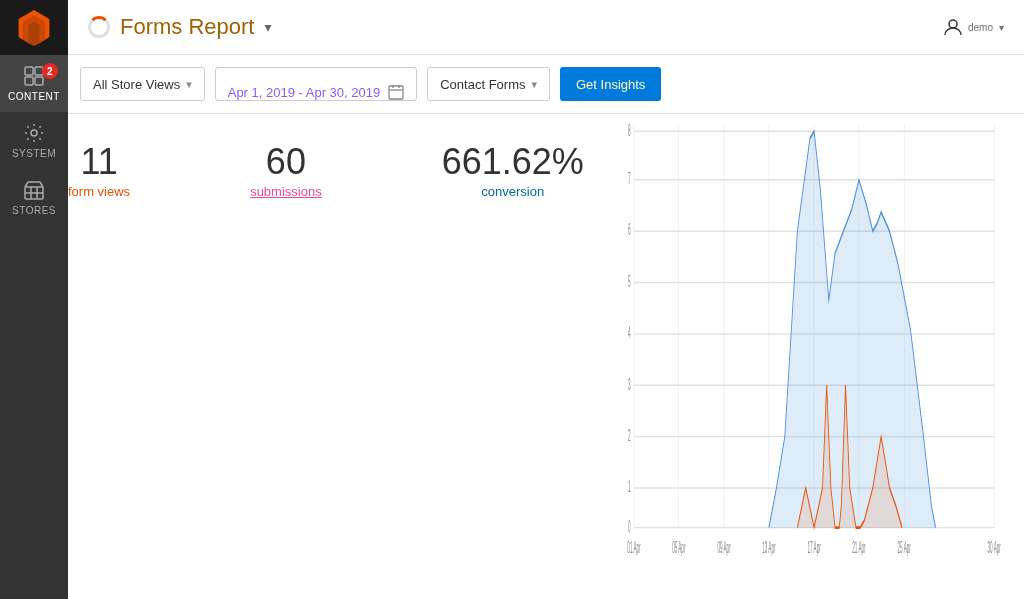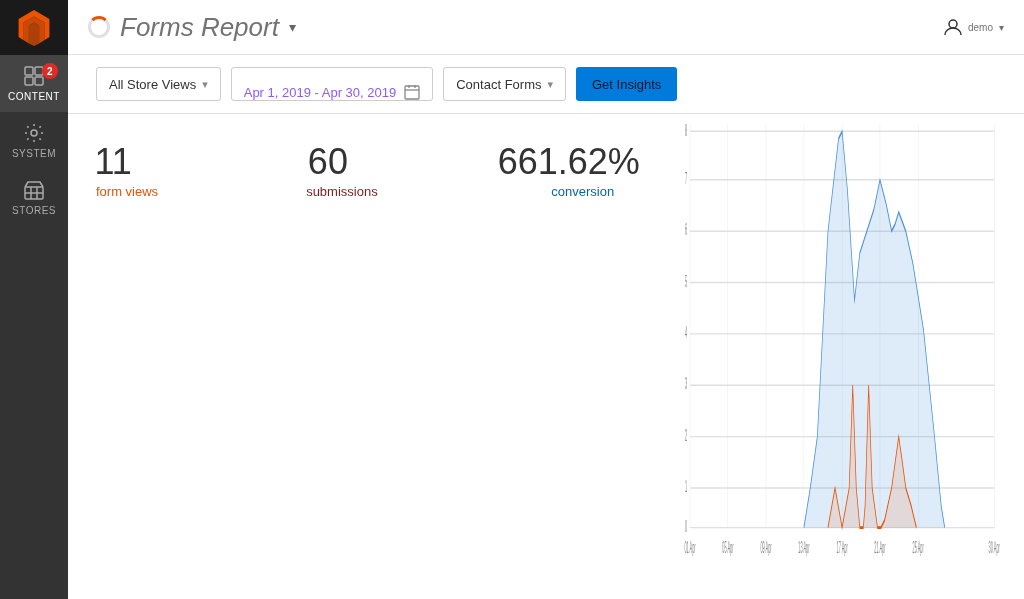--- a/index.html
+++ b/index.html
@@ -79,24 +79,23 @@
       align-items: center;
       justify-content: space-between;
       box-shadow: 0 1px 3px rgba(0,0,0,0.1);
     }
     .header-left {
       display: flex;
       align-items: center;
       gap: 10px;
     }
     .header-title {
-      font-size: 26px;
+      font-size: 22px;
       font-weight: 300;
-      color: #737373;
-      font-style: italic;
+      color: #a16207;
     }
     .header-dropdown-arrow {
       color: #666;
       font-size: 14px;
       cursor: pointer;
     }
     .loading-indicator {
       width: 22px;
       height: 22px;
       border-radius: 50%;
@@ -110,21 +109,21 @@
       gap: 6px;
       color: #737373;
       font-size: 10px;
       cursor: pointer;
     }
 
     
     .toolbar {
       background: white;
       border-bottom: 1px solid #e0e0e0;
-      padding: 12px 28px;
+      padding: 12px 12px;
       display: flex;
       align-items: center;
       gap: 10px;
     }
     .select-btn {
       height: 34px;
       padding: 0 12px;
       border: 1px solid #cccccc;
       background: white;
       border-radius: 3px;
@@ -146,21 +145,21 @@
       color: #8b5cf6;
       cursor: pointer;
       display: flex;
       align-items: flex-end;
       gap: 8px;
     }
     .insights-btn {
       height: 34px;
       padding: 0 16px;
       background: #007bdb;
-      color: #0f172a;
+      color: #fef9c3;
       border: none;
       border-radius: 3px;
       font-size: 13px;
       cursor: pointer;
       font-weight: 500;
     }
 
     
     .stats-area {
       display: flex;
@@ -174,24 +173,23 @@
     }
     .stat-number {
       font-size: 36px;
       font-weight: 300;
       color: #333;
       line-height: 1;
     }
     .stat-label {
       font-size: 13px;
       margin-top: 4px;
-      margin-left: 28px;
     }
     .stat-label.orange { color: #eb5202; }
-    .stat-label.blue { color: #7f1d1d; }
+    .stat-label.blue { color: #ec4899; text-decoration: underline; }
     .stat-label.green { color: #0369a1; }
 
     
     .chart-container {
       flex: 1;
       background: white;
       padding: 10px 30px 20px 50px;
       position: relative;
     }
 

